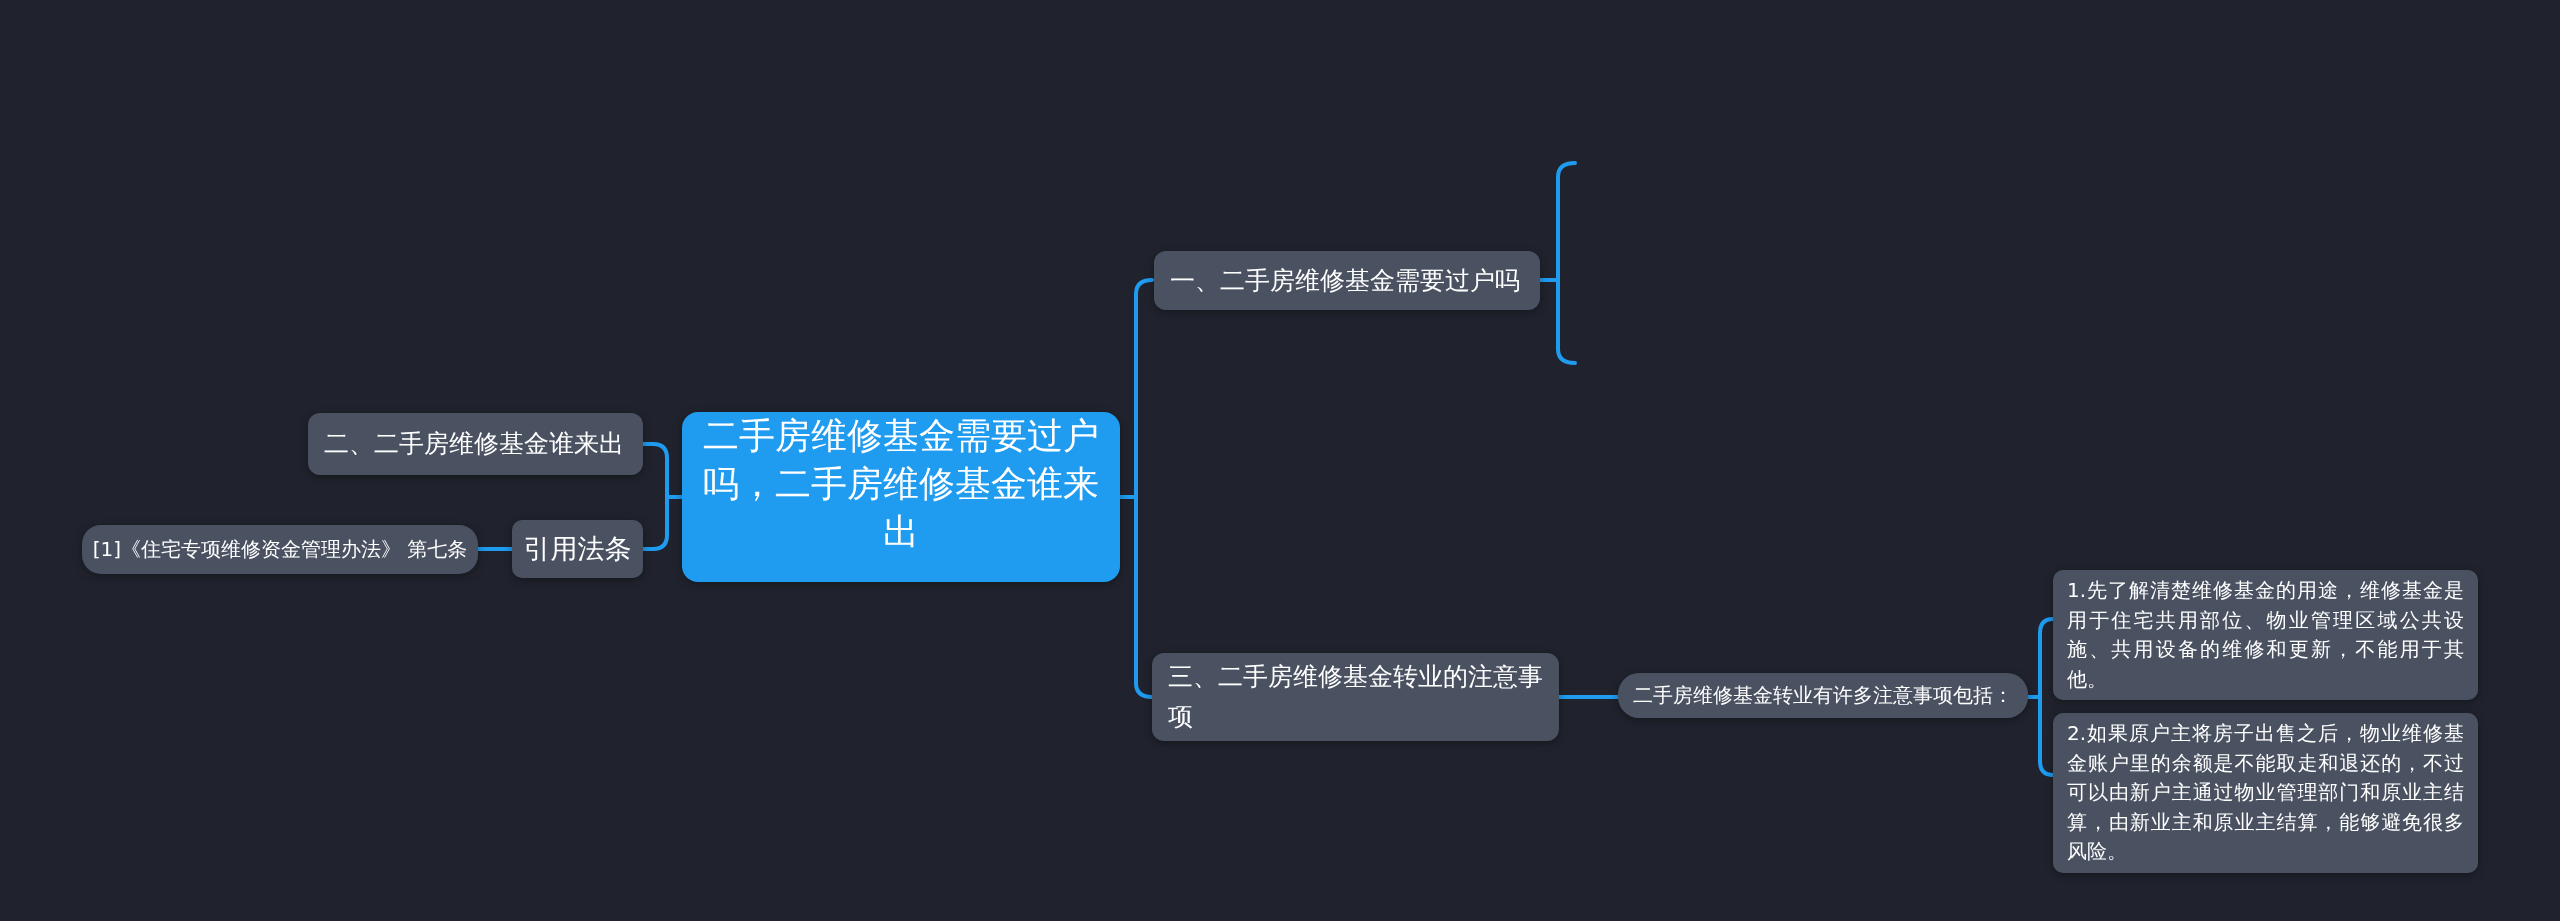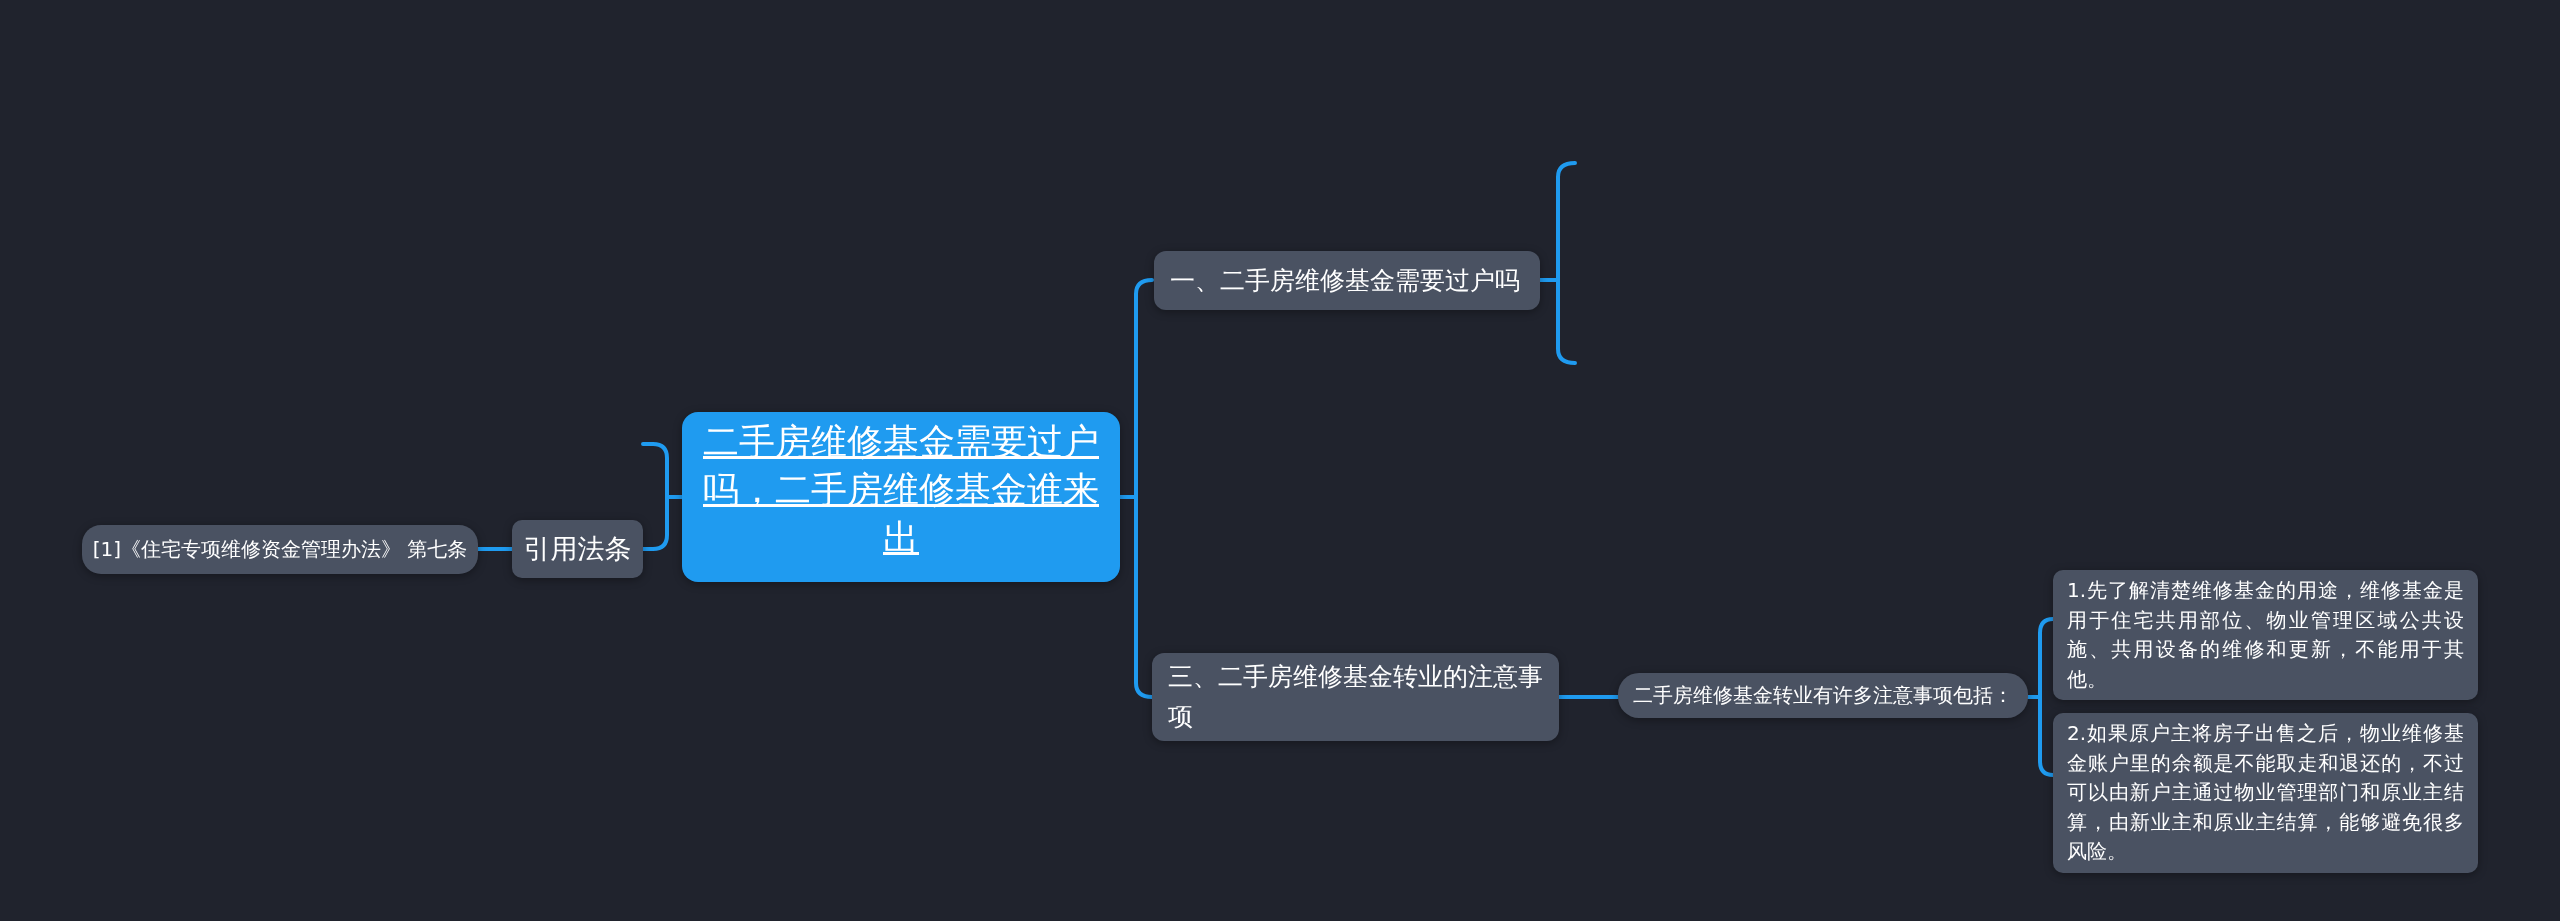--- a/index.html
+++ b/index.html
@@ -34,24 +34,23 @@
     background: #4a5262;
     border-radius: 12px;
     box-shadow: 0 2px 8px rgba(0,0,0,0.35);
   }
   .node-root {
     left: 682px; top: 412px; width: 438px;
     background: #1f9bf0;
     border-radius: 16px;
     font-size: 36px;
     line-height: 48px;
-    padding: 6px 16px;
+    padding: 0 16px;
     text-align: center;
     min-height: 170px;
-    text-decoration: underline;
   }
   .node-branch {
     font-size: 25px;
     white-space: nowrap;
   }
   .node-b1 { left: 1154px; top: 251px; width: 386px; height: 59px; line-height: 59px; padding: 0 16px; }
   .node-b2 { left: 308px;  top: 413px; width: 335px; height: 62px; line-height: 62px; padding: 0 16px; }
   .node-b3 {
     left: 1152px; top: 653px; width: 407px;
     font-size: 25px;
@@ -111,20 +110,21 @@
     <path d="M2028,697 H2040"></path>
     <path d="M2053,619 Q2040,619 2040,633 V761 Q2040,775 2053,775"></path>
   </svg>
 
   <div class="node node-root">二手房维修基金需要过户吗，二手房维修基金谁来出</div>
 
   <div class="node node-branch node-b1">一、二手房维修基金需要过户吗</div>
 
 
 
+  <div class="node node-branch node-b2">二、二手房维修基金谁来出</div>
 
   <div class="node node-ref">引用法条</div>
 
   <div class="node node-ref-leaf">[1]《住宅专项维修资金管理办法》 第七条</div>
 
   <div class="node node-b3">三、二手房维修基金转业的注意事项</div>
 
   <div class="node node-mid">二手房维修基金转业有许多注意事项包括：</div>
 
   <div class="node note-box note-c">1.先了解清楚维修基金的用途，维修基金是用于住宅共用部位、物业管理区域公共设施、共用设备的维修和更新，不能用于其他。</div>

